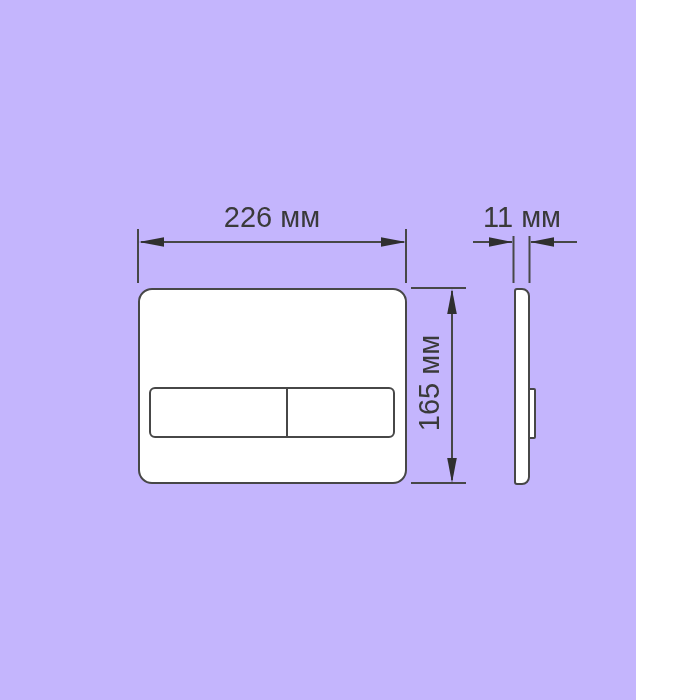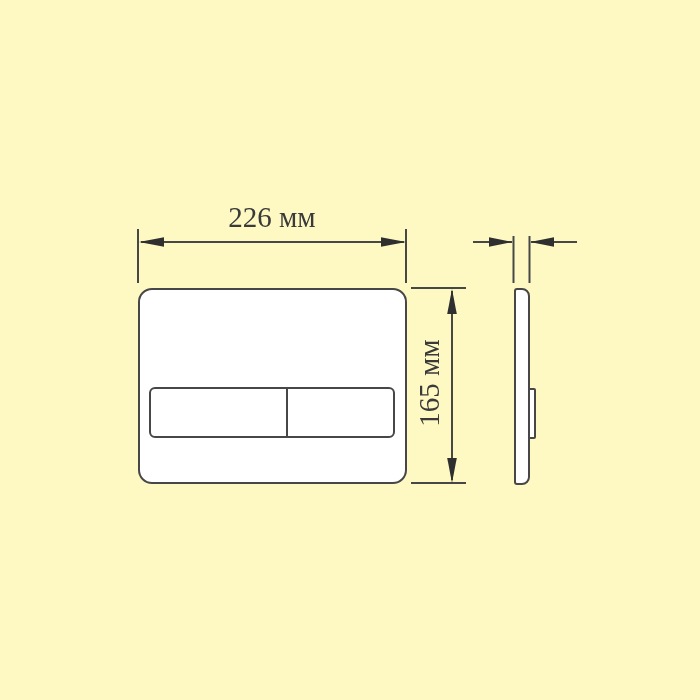--- a/index.html
+++ b/index.html
@@ -2,25 +2,25 @@
 <html><head>
 <meta charset="utf-8">
 <style>
   html, body {
     margin: 0;
     padding: 0;
     background: #ffffff;
   }
   #canvas {
     position: relative;
-    width: 700px;
+    width: 636px;
     height: 700px;
-    background: #fef9c3;
+    background: #c4b5fd;
     overflow: hidden;
-    font-family: Liberation Serif, serif;
+    font-family: Liberation Sans, sans-serif;
   }
   
   .plate {
     position: absolute;
     left: 138px; top: 288px;
     width: 269px; height: 196px;
     border: 2px solid #474747;
     border-radius: 14px;
     box-sizing: border-box;
     background: #ffffff;
@@ -132,15 +132,16 @@
       <line x1="513.5" y1="236" x2="513.5" y2="283"></line>
       <line x1="529.5" y1="236" x2="529.5" y2="283"></line>
       <line x1="473" y1="242" x2="512" y2="242"></line>
       <line x1="531" y1="242" x2="577" y2="242"></line>
       <polygon points="513,242 489,237.2 489,246.8"></polygon>
       <polygon points="530,242 554,237.2 554,246.8"></polygon>
     </g>
   </svg>
 
   <div class="dim-label width">226 мм</div>
+  <div class="dim-label depth">11 мм</div>
   <div class="dim-label height">165 мм</div>
 
 </div>
 
 </body></html>

